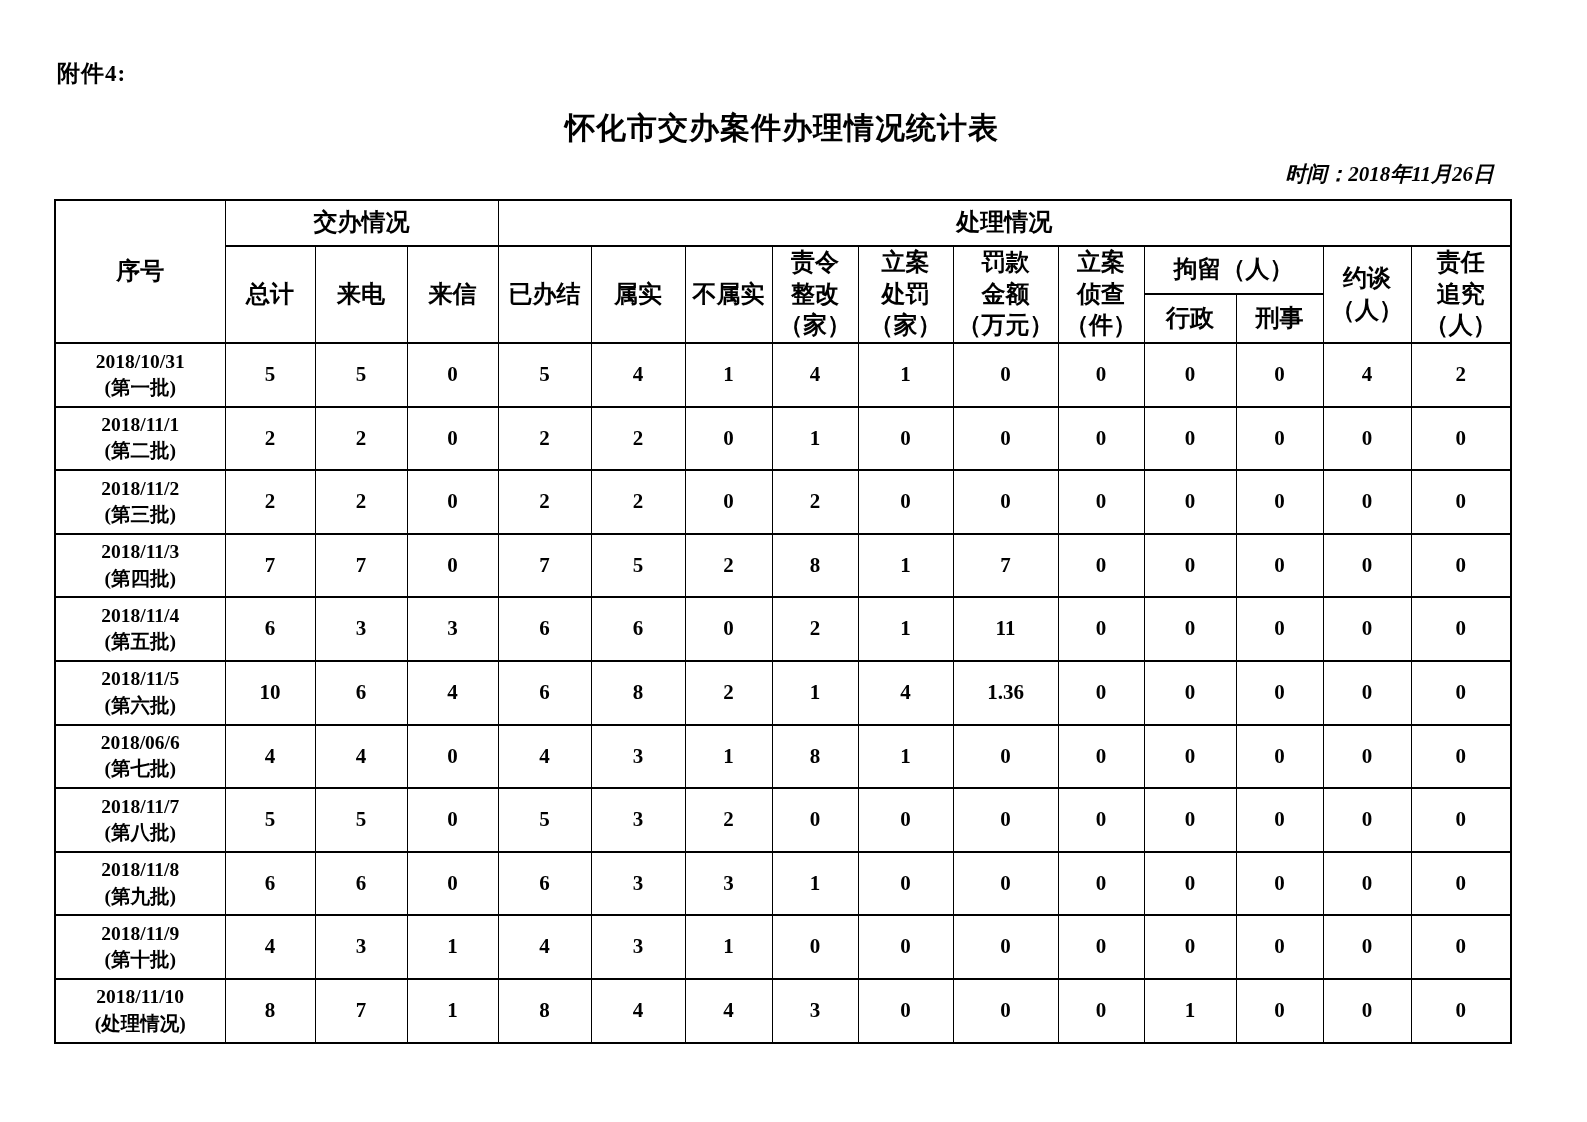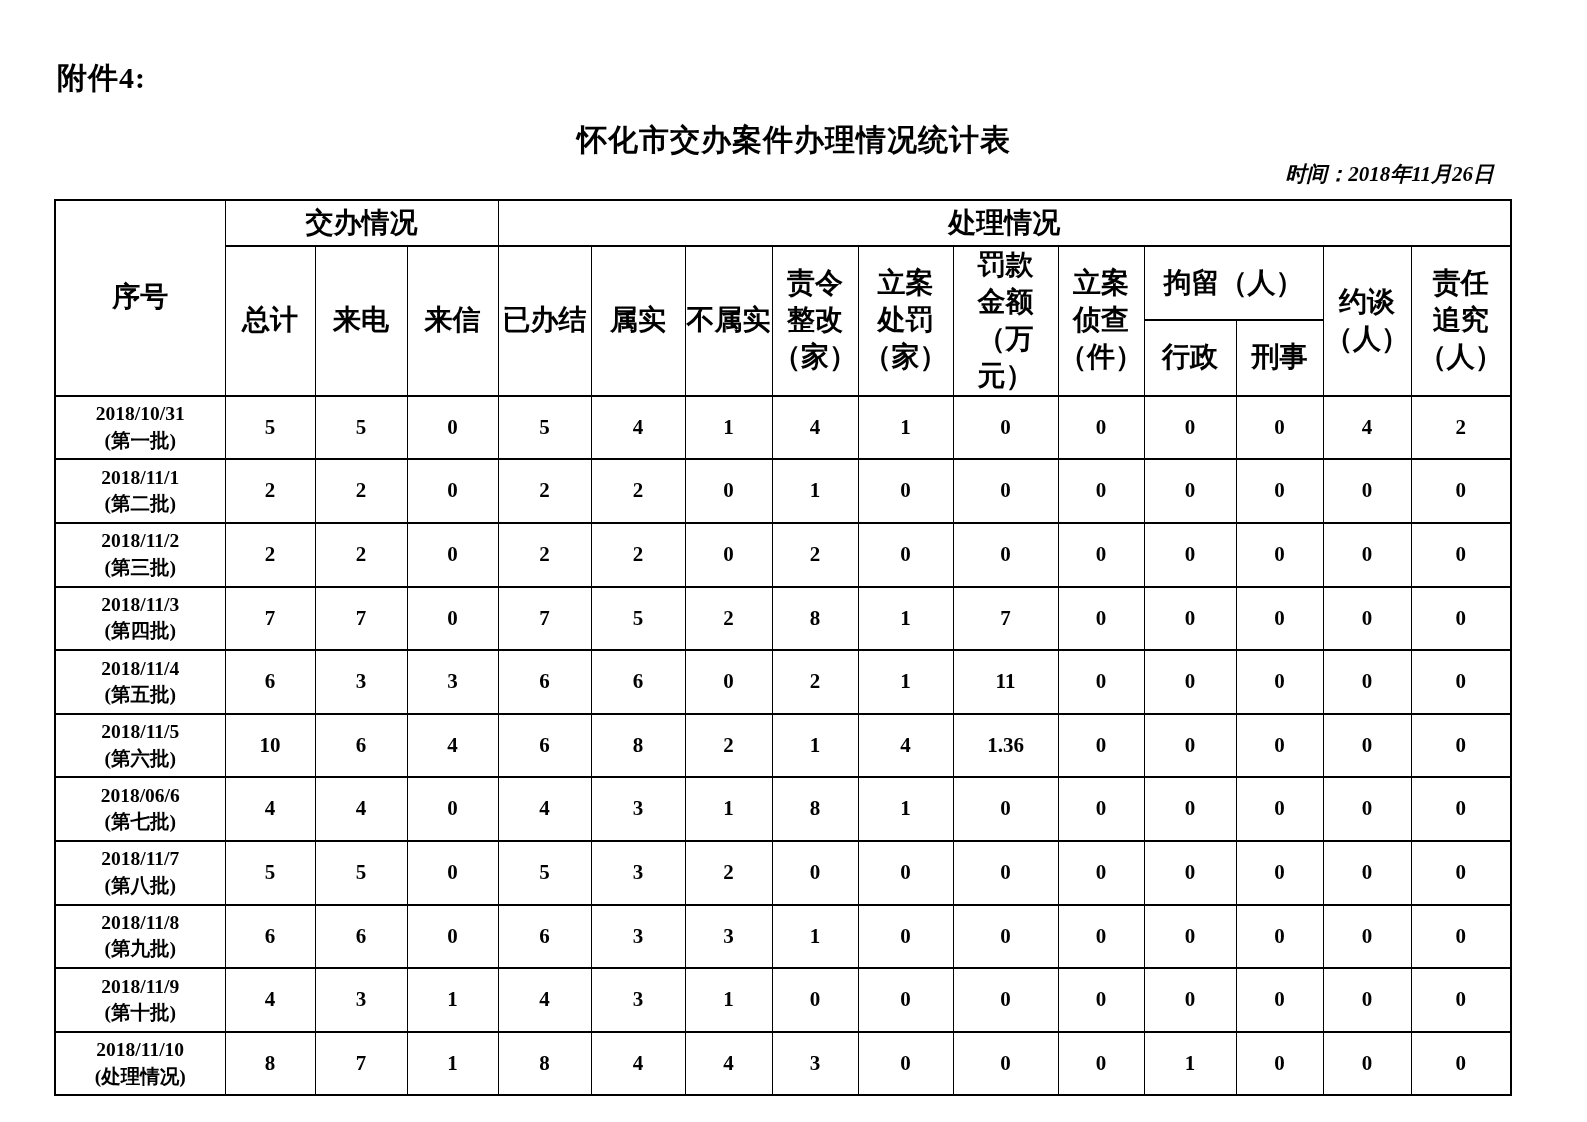--- a/index.html
+++ b/index.html
@@ -13,30 +13,30 @@
     position: relative;
     width: 1587px;
     height: 1122px;
     background: #ffffff;
     overflow: hidden;
   }
   .attachment {
     position: absolute;
     left: 57px;
     top: 58px;
-    font-size: 30px;
+    font-size: 23px;
     font-weight: bold;
     letter-spacing: 1px;
   }
   .title {
     position: absolute;
     left: 54px;
     top: 108px;
     width: 1456px;
-    margin: 12px;
+    margin: 0;
     text-align: center;
     font-size: 30px;
     font-weight: bold;
     letter-spacing: 1px;
   }
   .date-line {
     position: absolute;
     left: 54px;
     top: 160px;
     width: 1440px;
@@ -60,21 +60,21 @@
     text-align: center;
     vertical-align: middle;
     font-weight: bold;
     white-space: pre-line;
     line-height: 1.32;
     overflow: hidden;
   }
   table.stats {
     border: 2.5px solid #000;
   }
-  thead th { font-size: 28px; }
+  thead th { font-size: 24px; }
   tr.h1 { height: 46px; }
   tr.h2 { height: 48px; }
   tr.h3 { height: 49px; }
   tbody tr { height: 63.6px; }
   td.num-cell { font-size: 21px; }
   td.date-cell { font-size: 19.5px; }
   td.date-cell div { line-height: 1.35; }
   .footer {
     position: absolute;
     left: 54px;

